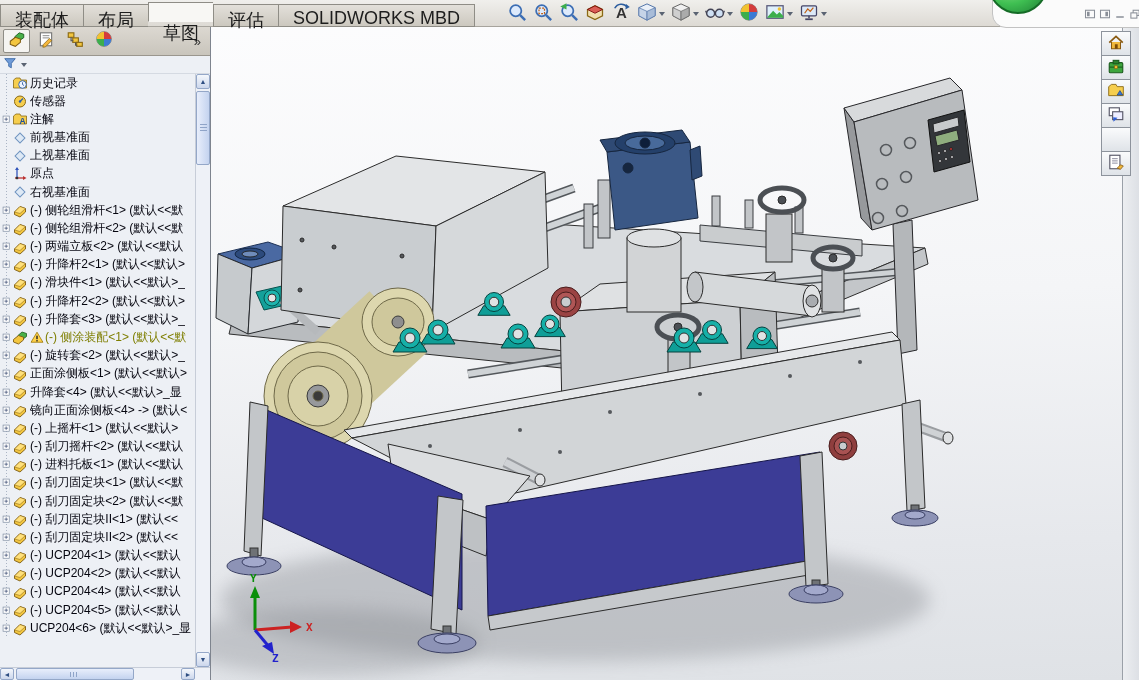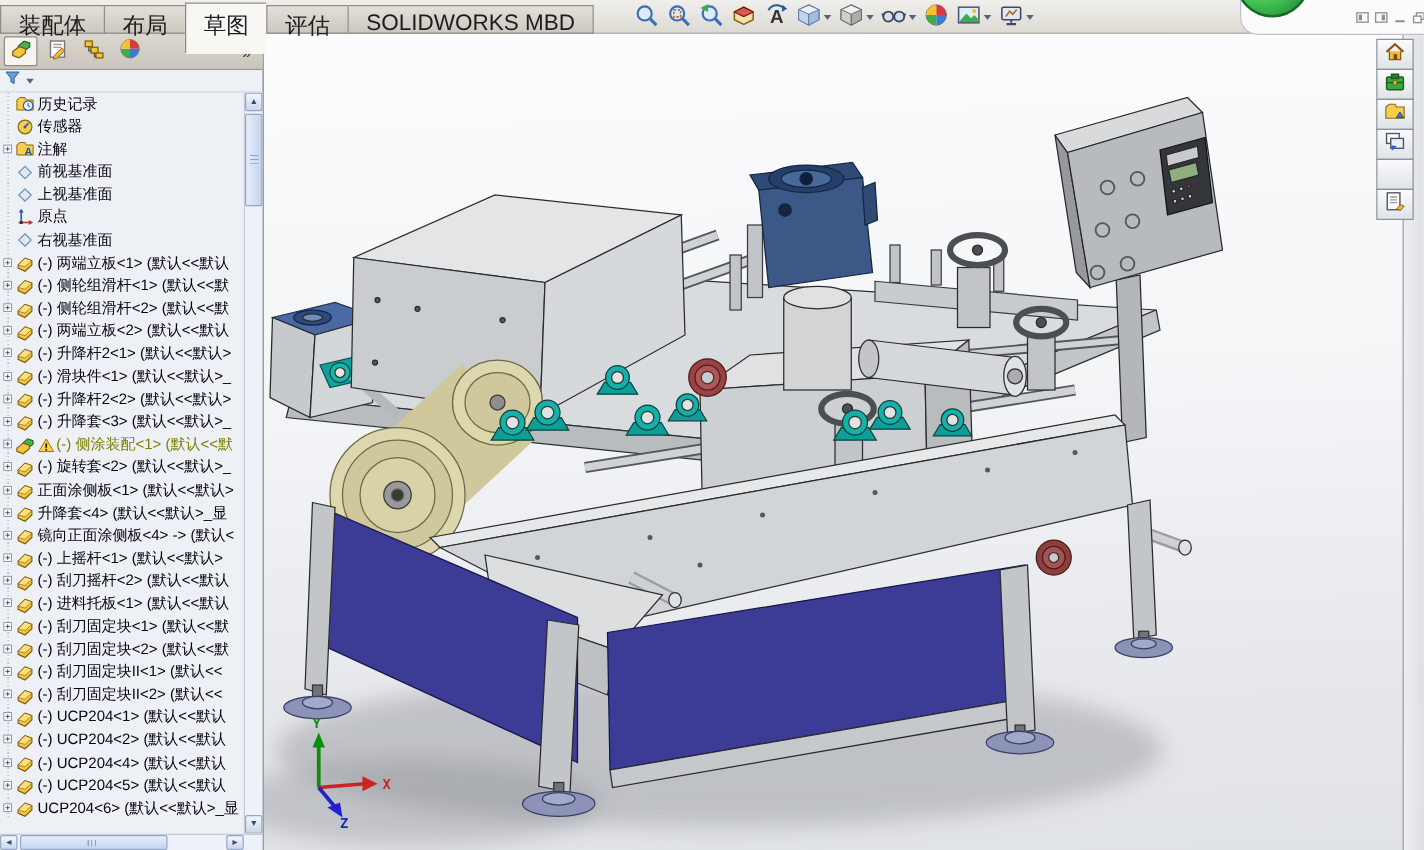--- a/index.html
+++ b/index.html
@@ -13,21 +13,21 @@
   #viewport svg { position:absolute; left:0; top:0; }
 
   
   #topbar { position:absolute; left:0; top:0; width:1139px; height:27px;
     background:linear-gradient(#f0efec,#dddad4); border-bottom:1px solid #a7a49d; z-index:30; }
   #ribbon-tabs { position:absolute; left:0; top:2px; display:flex; height:25px; }
   .tab { height:23px; margin-top:2px; padding:3px 14px 0 14px; font-size:18px; color:#1d1d1d;
     background:linear-gradient(#e3e0da,#ccc8bf); border:1px solid #8f8d86; border-right:none;
     white-space:nowrap; cursor:default; }
   .tab:last-child { border-right:1px solid #8f8d86; }
-  .tab.active { background:#f8f7f4; height:41px; margin-top:0; padding-top:5px;
+  .tab.active { background:#f8f7f4; height:20px; margin-top:0; padding-top:18px;
     border-bottom:1px solid #f8f7f4; }
 
   
   #headsup { position:absolute; left:505px; top:2px; display:flex; align-items:center; gap:2px; z-index:31; }
   .hbtn { display:flex; align-items:center; padding:1px 2px; height:24px; border-radius:2px; }
   .caret { width:0; height:0; border-left:3.5px solid transparent; border-right:3.5px solid transparent;
     border-top:4px solid #5a6372; margin-left:2px; }
 
   
   #chrome-blob { position:absolute; left:992px; top:-10px; width:164px; height:38px;
@@ -604,36 +604,20 @@
               <line x1="5" y1="7.5" x2="10" y2="7.5" stroke="#30406a"></line>
               <line x1="7.5" y1="5" x2="7.5" y2="10" stroke="#30406a"></line>
             </svg>
           </span>
           <span class="ticon">
             <svg width="16" height="16" viewBox="0 0 16 16">
               <path d="M2.5 10 L8 4.5 L13.5 6.5 L13.5 10 L8 15 L2.5 12.5Z" fill="#f3c63f" stroke="#7c5a12" stroke-width="0.9"></path>
               <path d="M2.5 10 L8 4.5 L13.5 6.5 L8 11.5Z" fill="#ffe07a" stroke="#7c5a12" stroke-width="0.5"></path>
             </svg>
           </span>
-          <span class="tlabel">(-) 两端立板&lt;1&gt; (默认&lt;&lt;默认</span>
-        </div>
-        <div class="trow">
-          <span class="texp">
-            <svg width="11" height="11" viewBox="0 0 16 16">
-              <rect x="3" y="3" width="9" height="9" fill="#fdfdfd" stroke="#7d8aa0"></rect>
-              <line x1="5" y1="7.5" x2="10" y2="7.5" stroke="#30406a"></line>
-              <line x1="7.5" y1="5" x2="7.5" y2="10" stroke="#30406a"></line>
-            </svg>
-          </span>
-          <span class="ticon">
-            <svg width="16" height="16" viewBox="0 0 16 16">
-              <path d="M2.5 10 L8 4.5 L13.5 6.5 L13.5 10 L8 15 L2.5 12.5Z" fill="#f3c63f" stroke="#7c5a12" stroke-width="0.9"></path>
-              <path d="M2.5 10 L8 4.5 L13.5 6.5 L8 11.5Z" fill="#ffe07a" stroke="#7c5a12" stroke-width="0.5"></path>
-            </svg>
-          </span>
           <span class="tlabel">(-) 侧轮组滑杆&lt;1&gt; (默认&lt;&lt;默</span>
         </div>
         <div class="trow">
           <span class="texp">
             <svg width="11" height="11" viewBox="0 0 16 16">
               <rect x="3" y="3" width="9" height="9" fill="#fdfdfd" stroke="#7d8aa0"></rect>
               <line x1="5" y1="7.5" x2="10" y2="7.5" stroke="#30406a"></line>
               <line x1="7.5" y1="5" x2="7.5" y2="10" stroke="#30406a"></line>
             </svg>
           </span>

